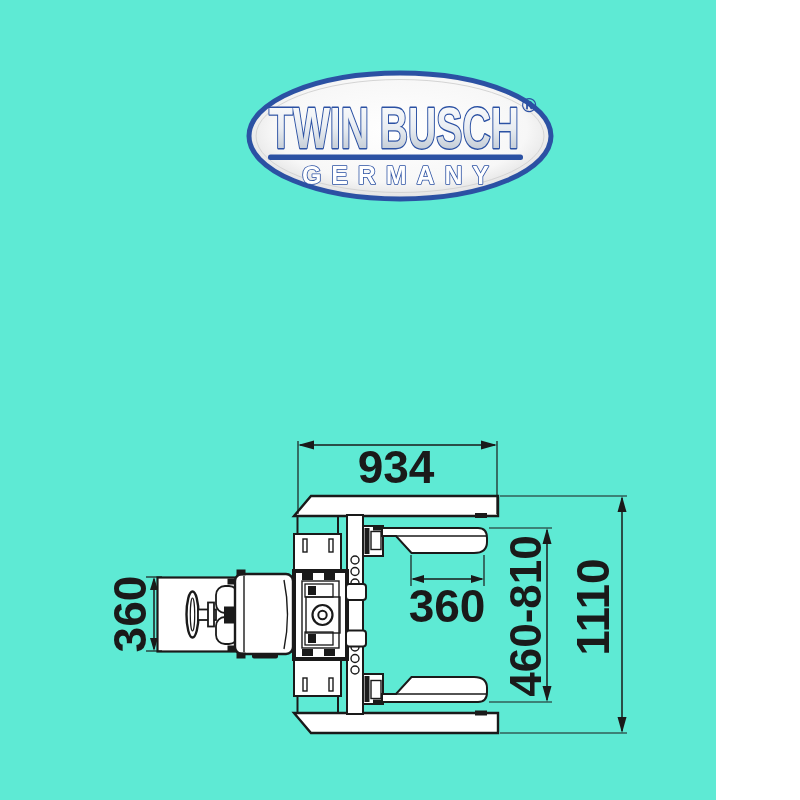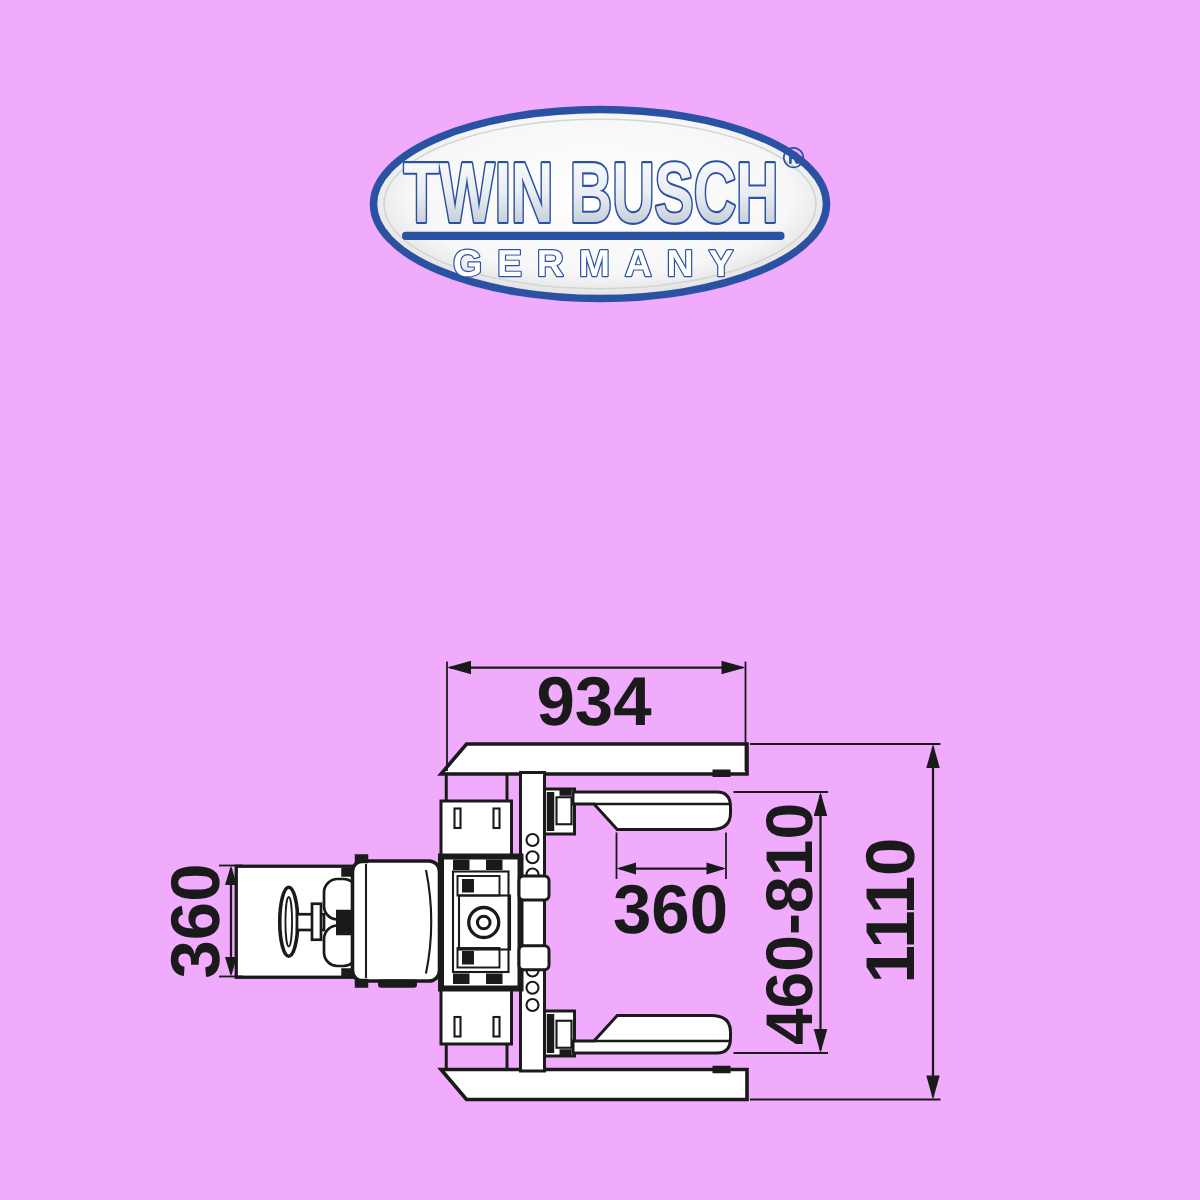--- a/index.html
+++ b/index.html
@@ -1,16 +1,16 @@
 <!DOCTYPE html>
 <html style="--logo-blue: #2b51a3; --line-color: #1a1a1a;"><head>
 <meta charset="utf-8">
 <style>
   html,body{margin:0;padding:0;background:#fff;}
-  .page{position:relative;width:800px;height:800px;background:#f0abfc;overflow:hidden;}
+  .page{position:relative;width:716px;height:800px;background:#5eead4;overflow:hidden;}
   svg{display:block;}
 
   .shape{fill:#ffffff;stroke:var(--line-color,#1a1a1a);}
   .ln{fill:none;stroke:var(--line-color,#1a1a1a);}
   .blk{fill:var(--line-color,#1a1a1a);stroke:none;}
   .ext{stroke-width:1.2px;}
   .dim-line{stroke-width:1.5px;}
 
   .dim-text{font:700 46px "Liberation Sans",sans-serif;fill:var(--line-color,#1a1a1a);}
   .dim-text-sm{font:700 44px "Liberation Sans",sans-serif;fill:var(--line-color,#1a1a1a);}

